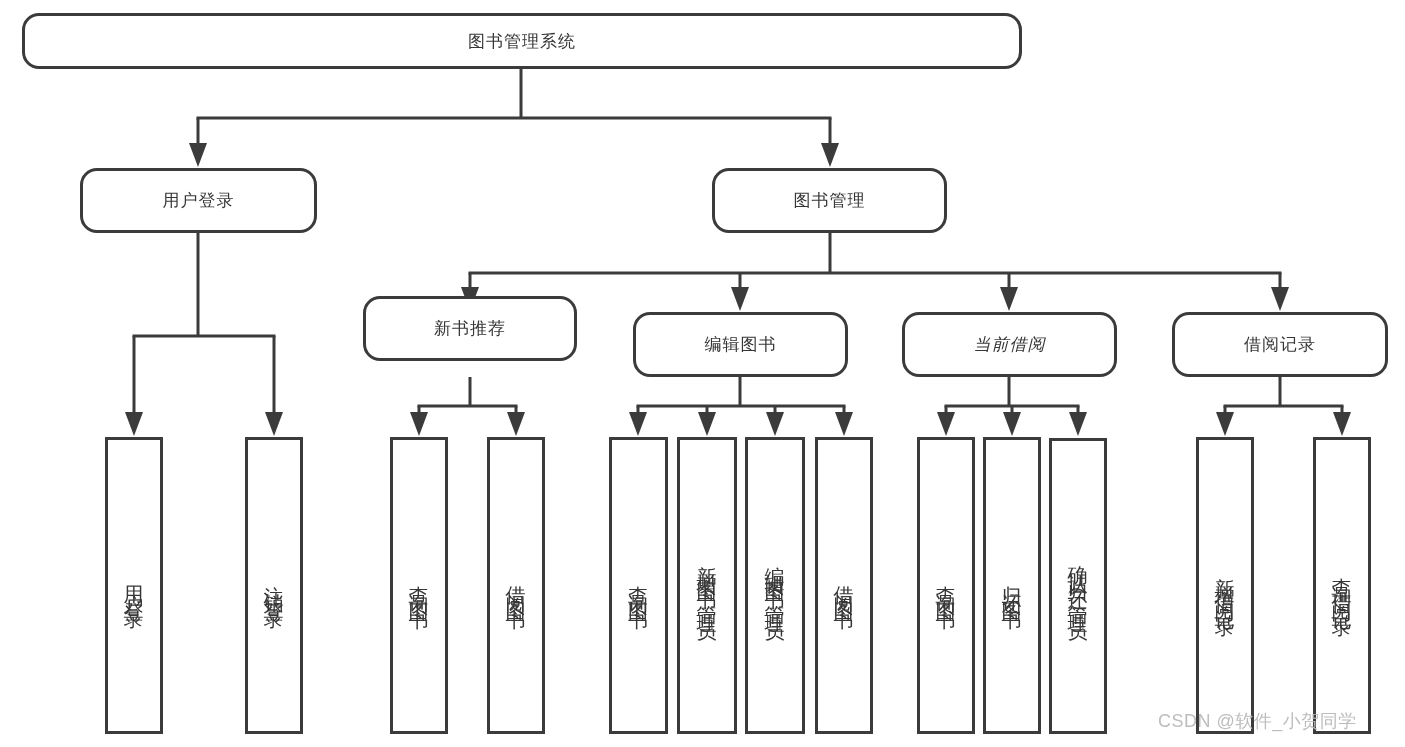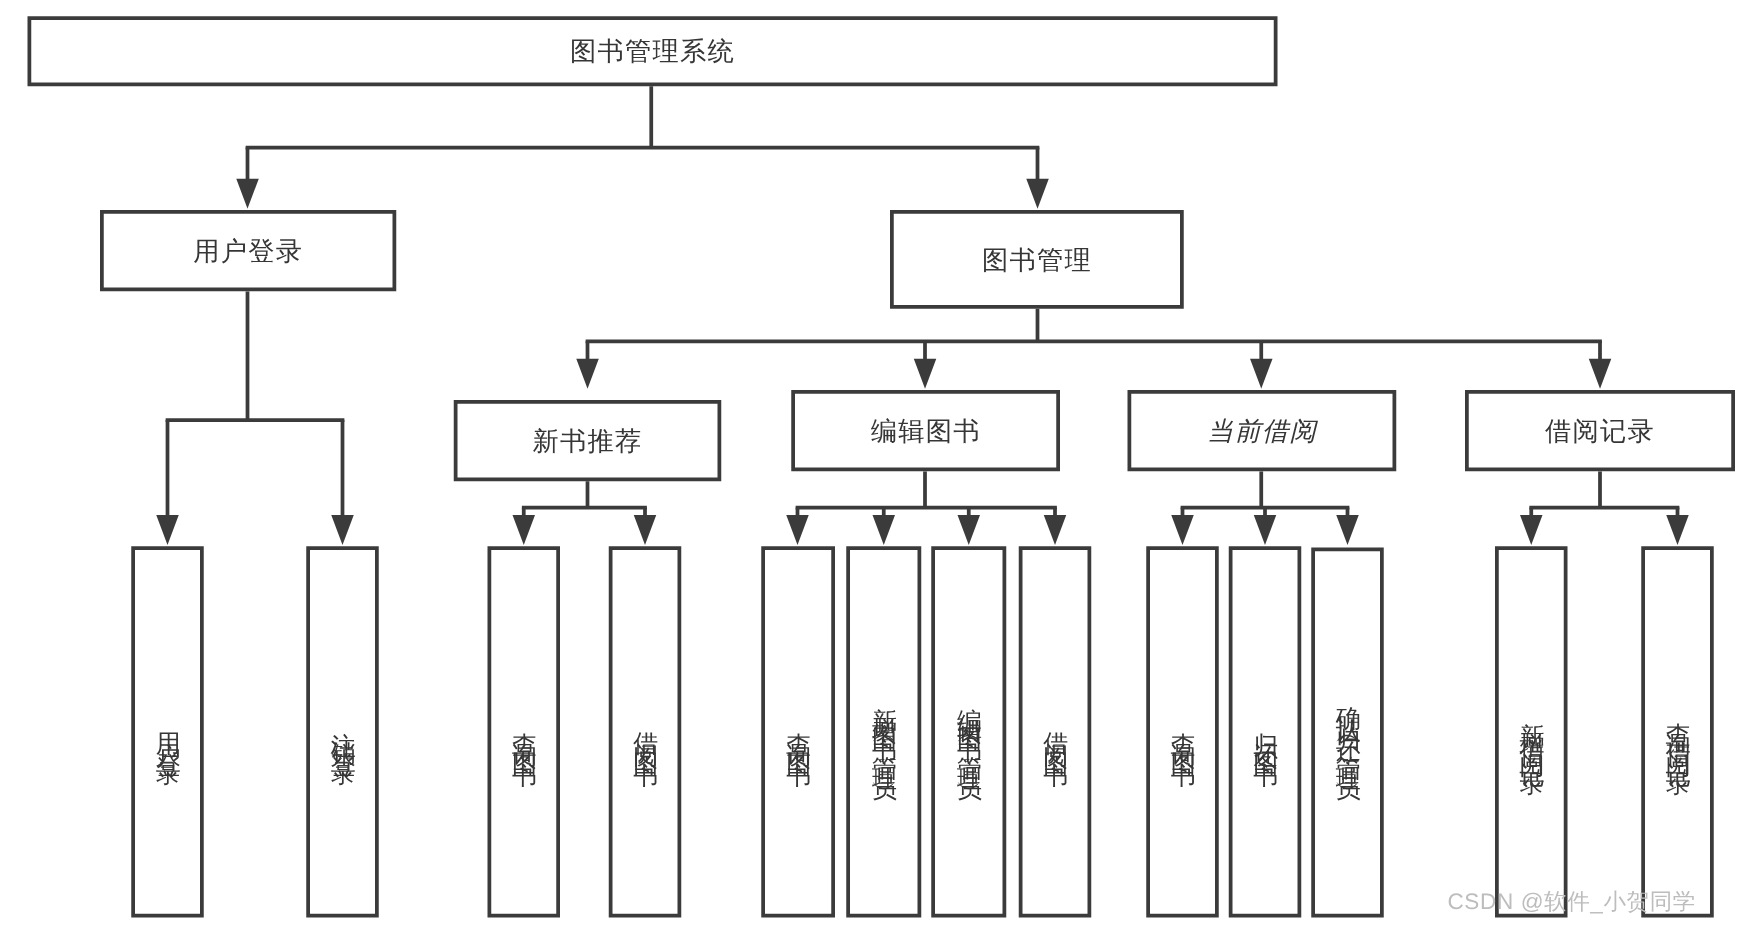--- a/index.html
+++ b/index.html
@@ -22,22 +22,23 @@
     position: absolute;
     box-sizing: border-box;
     border: 3px solid #3b3b3b;
     background: #ffffff;
     display: flex;
     align-items: center;
     justify-content: center;
     color: #363636;
   }
   .box.h {
-    font-size: 21px;
+    font-size: 17px;
     letter-spacing: 1px;
+    border-radius: 17px;
   }
   .box.v span {
     writing-mode: vertical-rl;
     text-orientation: mixed;
     font-size: 20px;
     letter-spacing: 8px;
     line-height: 1.1;
     white-space: nowrap;
   }
   #watermark {
@@ -115,23 +116,23 @@
     <line x1="1223.5" y1="406" x2="1343.5" y2="406"></line>
     <line x1="1225" y1="406" x2="1225" y2="418"></line>
     <line x1="1342" y1="406" x2="1342" y2="418"></line>
     <polygon points="1216,412 1234,412 1225,436"></polygon>
     <polygon points="1333,412 1351,412 1342,436"></polygon>
   </svg>
 
   <div class="box h" style="left:22px; top:13px; width:1000px; height:56px;">图书管理系统</div>
 
   <div class="box h" style="left:80px; top:168px; width:237px; height:65px;">用户登录</div>
-  <div class="box h" style="left:712px; top:168px; width:235px; height:79px;">图书管理</div>
+  <div class="box h" style="left:712px; top:168px; width:235px; height:65px;">图书管理</div>
 
-  <div class="box h" style="left:363px; top:320px; width:214px; height:65px;">新书推荐</div>
+  <div class="box h" style="left:363px; top:296px; width:214px; height:65px;">新书推荐</div>
   <div class="box h" style="left:633px; top:312px; width:215px; height:65px;">编辑图书</div>
   <div class="box h" style="left:902px; top:312px; width:215px; height:65px;font-style:italic;">当前借阅</div>
   <div class="box h" style="left:1172px; top:312px; width:216px; height:65px;">借阅记录</div>
 
   <div class="box v" style="left:105px; top:437px; width:58px; height:297px;">
     <span>用户登录</span>
   </div>
   <div class="box v" style="left:245px; top:437px; width:58px; height:297px;">
     <span>注销登录</span>
   </div>

